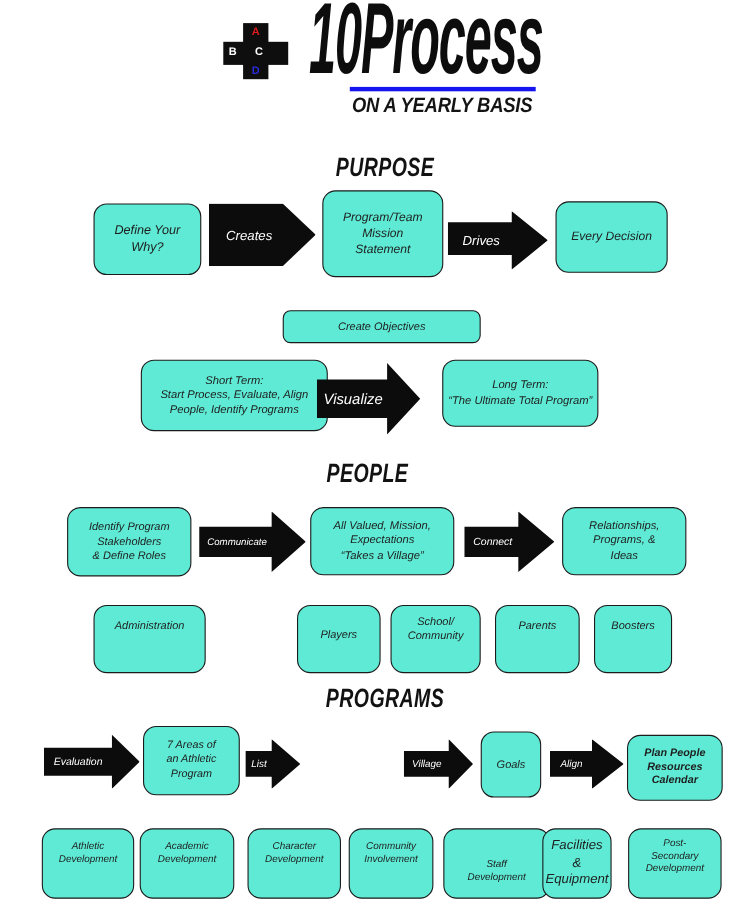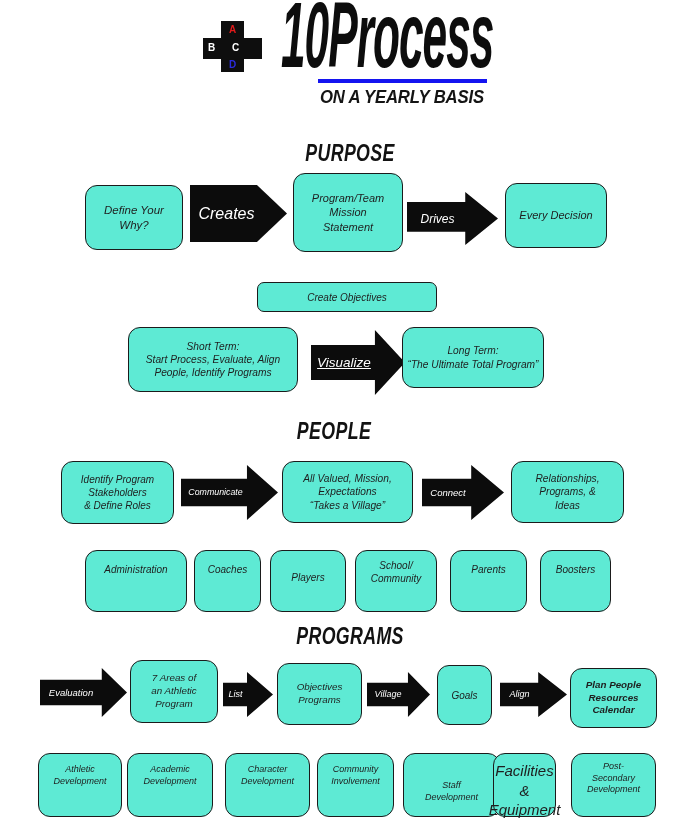--- a/index.html
+++ b/index.html
@@ -66,84 +66,81 @@
     <span class="cl cl-d">D</span>
   </div>
   <div class="logo-title"><span>10</span><span>Process</span></div>
   <div class="logo-underline"></div>
   <div class="logo-subtitle">ON A YEARLY BASIS</div>
 
   <div class="heading" style="left:350px;top:139px;">PURPOSE</div>
 
   <div class="box" style="left:85px;top:185px;width:98px;height:65px;font-size:11.5px;">Define Your
 Why?</div>
-  <div class="arrow penta" style="left:190px;top:185px;width:97px;height:57px;--hs:69%;font-size:16px;padding-right:24px;">Creates</div>
+  <div class="arrow penta" style="left:190px;top:185px;width:97px;height:57px;--hs:69%;font-size:12px;padding-right:24px;">Creates</div>
   <div class="box" style="left:293px;top:173px;width:110px;height:79px;font-size:11px;">Program/Team
 Mission
 Statement</div>
   <div class="arrow block" style="left:407px;top:192px;width:91px;height:53px;--st:19%;--sb:75%;--hs:64%;font-size:12px;padding-right:30px;">Drives</div>
   <div class="box" style="left:505px;top:183px;width:102px;height:65px;font-size:11px;">Every Decision</div>
 
   <div class="box" style="left:257px;top:282px;width:180px;height:30px;font-size:10px;border-radius:7px;">Create Objectives</div>
 
   <div class="box" style="left:128px;top:327px;width:170px;height:65px;font-size:10.2px;">Short Term:
 Start Process, Evaluate, Align
 People, Identify Programs</div>
-  <div class="arrow block" style="left:311px;top:330px;width:94px;height:65px;--st:23%;--sb:77%;--hs:68%;font-size:13.5px;padding-right:28px;text-decoration:underline;">Visualize</div>
+  <div class="arrow block" style="left:288px;top:330px;width:94px;height:65px;--st:23%;--sb:77%;--hs:68%;font-size:13.5px;padding-right:28px;">Visualize</div>
   <div class="box" style="left:402px;top:327px;width:142px;height:61px;font-size:10.2px;">Long Term:
 “The Ultimate Total Program”</div>
 
   <div class="heading" style="left:334px;top:417px;">PEOPLE</div>
 
   <div class="box" style="left:61px;top:461px;width:113px;height:63px;font-size:10px;">Identify Program
 Stakeholders
 &amp; Define Roles</div>
   <div class="arrow block" style="left:181px;top:465px;width:97px;height:55px;--st:25%;--sb:75%;--hs:68%;font-size:8.8px;padding-right:28px;">Communicate</div>
   <div class="box" style="left:282px;top:461px;width:131px;height:62px;font-size:10.2px;">All Valued, Mission,
 Expectations
 “Takes a Village”</div>
   <div class="arrow block" style="left:422px;top:465px;width:82px;height:55px;--st:25%;--sb:75%;--hs:60%;font-size:9.5px;padding-right:30px;">Connect</div>
   <div class="box" style="left:511px;top:461px;width:113px;height:62px;font-size:10.2px;">Relationships,
 Programs, &amp;
 Ideas</div>
 
   <div class="box topalign" style="left:85px;top:550px;width:102px;height:62px;font-size:10px;padding-top:12px;">Administration</div>
-  <div class="box topalign" style="left:194px;top:550px;width:67px;height:62px;font-size:10px;padding-top:12px;">Coaches</div>
   <div class="box topalign" style="left:270px;top:550px;width:76px;height:62px;font-size:10px;padding-top:20px;">Players</div>
   <div class="box topalign" style="left:355px;top:550px;width:82px;height:62px;font-size:10px;padding-top:8px;">School/
 Community</div>
   <div class="box topalign" style="left:450px;top:550px;width:77px;height:62px;font-size:10px;padding-top:12px;">Parents</div>
   <div class="box topalign" style="left:540px;top:550px;width:71px;height:62px;font-size:10px;padding-top:12px;">Boosters</div>
 
   <div class="heading" style="left:350px;top:622px;">PROGRAMS</div>
 
   <div class="arrow block" style="left:40px;top:668px;width:87px;height:49px;--st:24%;--sb:76%;--hs:71%;font-size:9.5px;padding-right:25px;">Evaluation</div>
   <div class="box" style="left:130px;top:660px;width:88px;height:63px;font-size:9.8px;">7 Areas of
 an Athletic
 Program</div>
   <div class="arrow block" style="left:223px;top:672px;width:50px;height:45px;--st:24%;--sb:76%;--hs:48%;font-size:9px;padding-right:25px;">List</div>
-  <div class="box" style="left:277px;top:663px;width:85px;height:62px;font-size:9.8px;">Objectives
-Programs</div>
   <div class="arrow block" style="left:367px;top:672px;width:63px;height:45px;--st:24%;--sb:76%;--hs:65%;font-size:9px;padding-right:21px;">Village</div>
   <div class="box" style="left:437px;top:665px;width:55px;height:60px;font-size:10px;">Goals</div>
   <div class="arrow block" style="left:500px;top:672px;width:67px;height:45px;--st:24%;--sb:76%;--hs:57%;font-size:9px;padding-right:28px;">Align</div>
   <div class="box bold" style="left:570px;top:668px;width:87px;height:60px;font-size:9.8px;">Plan People
 Resources
 Calendar</div>
 
   <div class="box topalign" style="left:38px;top:753px;width:84px;height:64px;font-size:9px;padding-top:10px;">Athletic
 Development</div>
   <div class="box topalign" style="left:127px;top:753px;width:86px;height:64px;font-size:9px;padding-top:10px;">Academic
 Development</div>
   <div class="box topalign" style="left:225px;top:753px;width:85px;height:64px;font-size:9px;padding-top:10px;">Character
 Development</div>
   <div class="box topalign" style="left:317px;top:753px;width:77px;height:64px;font-size:9px;padding-top:10px;">Community
 Involvement</div>
   <div class="box topalign" style="left:403px;top:753px;width:97px;height:64px;font-size:9px;padding-top:26px;">Staff
 Development</div>
-  <div class="box topalign" style="left:493px;top:753px;width:63px;height:64px;font-size:15px;padding-top:7px;">Facilities
+  <div class="box topalign" style="left:493px;top:753px;width:63px;height:64px;font-size:12px;padding-top:7px;">Facilities
 &amp;
 Equipment</div>
   <div class="box topalign" style="left:571px;top:753px;width:85px;height:64px;font-size:9px;padding-top:7px;">Post-
 Secondary
 Development</div>
 
 </div>
 
 </body></html>

